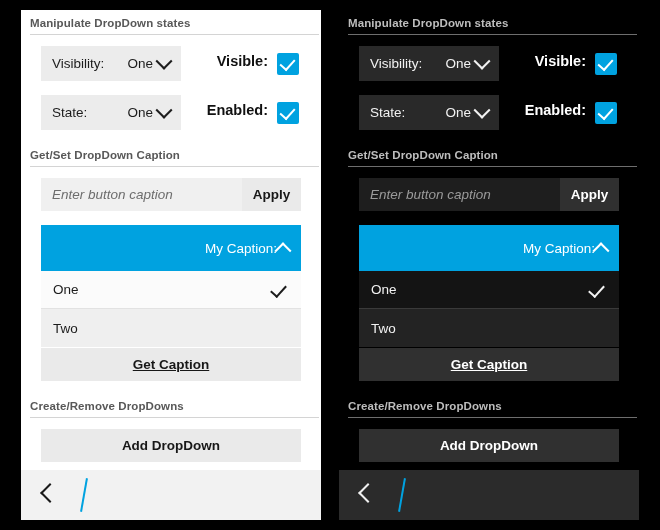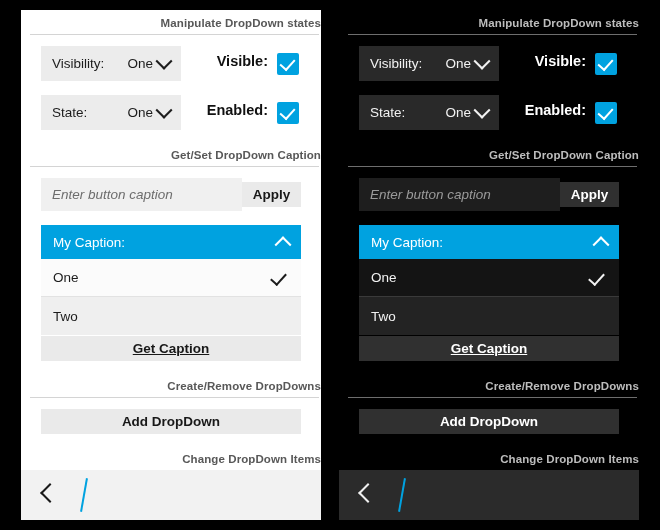--- a/index.html
+++ b/index.html
@@ -45,21 +45,20 @@
     flex: 1 1 auto;
     overflow: hidden;
   }
 
   
   .section-head {
     padding: 7px 0 5px 9px;
     font-size: 11.5px;
     font-weight: bold;
     letter-spacing: 0.1px;
-    text-align: right;
   }
   .light .section-head { color: #585858; }
   .dark  .section-head { color: #bdbdbd; }
 
   .section-rule {
     height: 1px;
     margin: 0 2px 0 9px;
   }
   .light .section-rule { background: #d4d4d4; }
   .dark  .section-rule { background: #6e6e6e; }
@@ -149,37 +148,37 @@
   }
   .light .text-input { background: #f0f0f0; color: #6d6d6d; }
   .light .text-input::placeholder { color: #6d6d6d; opacity: 1; }
   .dark  .text-input { background: #1e1e1e; color: #9a9a9a; }
   .dark  .text-input::placeholder { color: #9a9a9a; opacity: 1; }
 
   .btn {
     display: flex;
     align-items: center;
     justify-content: center;
-    height: 25px;
+    height: 33px;
     font-size: 13.5px;
     font-weight: bold;
     box-sizing: border-box;
   }
   .light .btn { background: #eaeaea; color: #181818; }
   .dark  .btn { background: #303030; color: #ffffff; }
   .btn.apply { width: 66px; }
   .btn.block { width: 100%; }
 
   
   .dropdown { margin: 14px 20px 0 20px; }
   .dd-header {
-    height: 34px;
-    display: flex;
-    align-items: center;
-    justify-content: space-between;
+    height: 46px;
+    display: flex;
+    align-items: center;
+    justify-content: flex-end;
     padding: 0 12px;
     box-sizing: border-box;
     color: #ffffff;
     font-size: 13.5px;
   }
   .chev-up {
     width: 10px; height: 10px;
     border-left: 2.2px solid #ffffff;
     border-top: 2.2px solid #ffffff;
     transform: rotate(45deg) translate(2px,2px);

